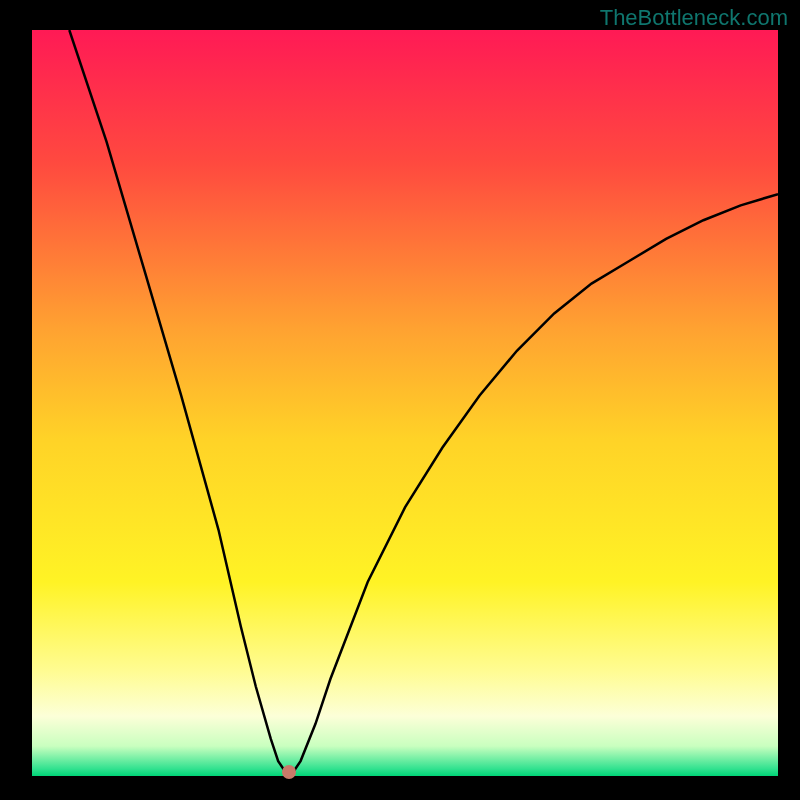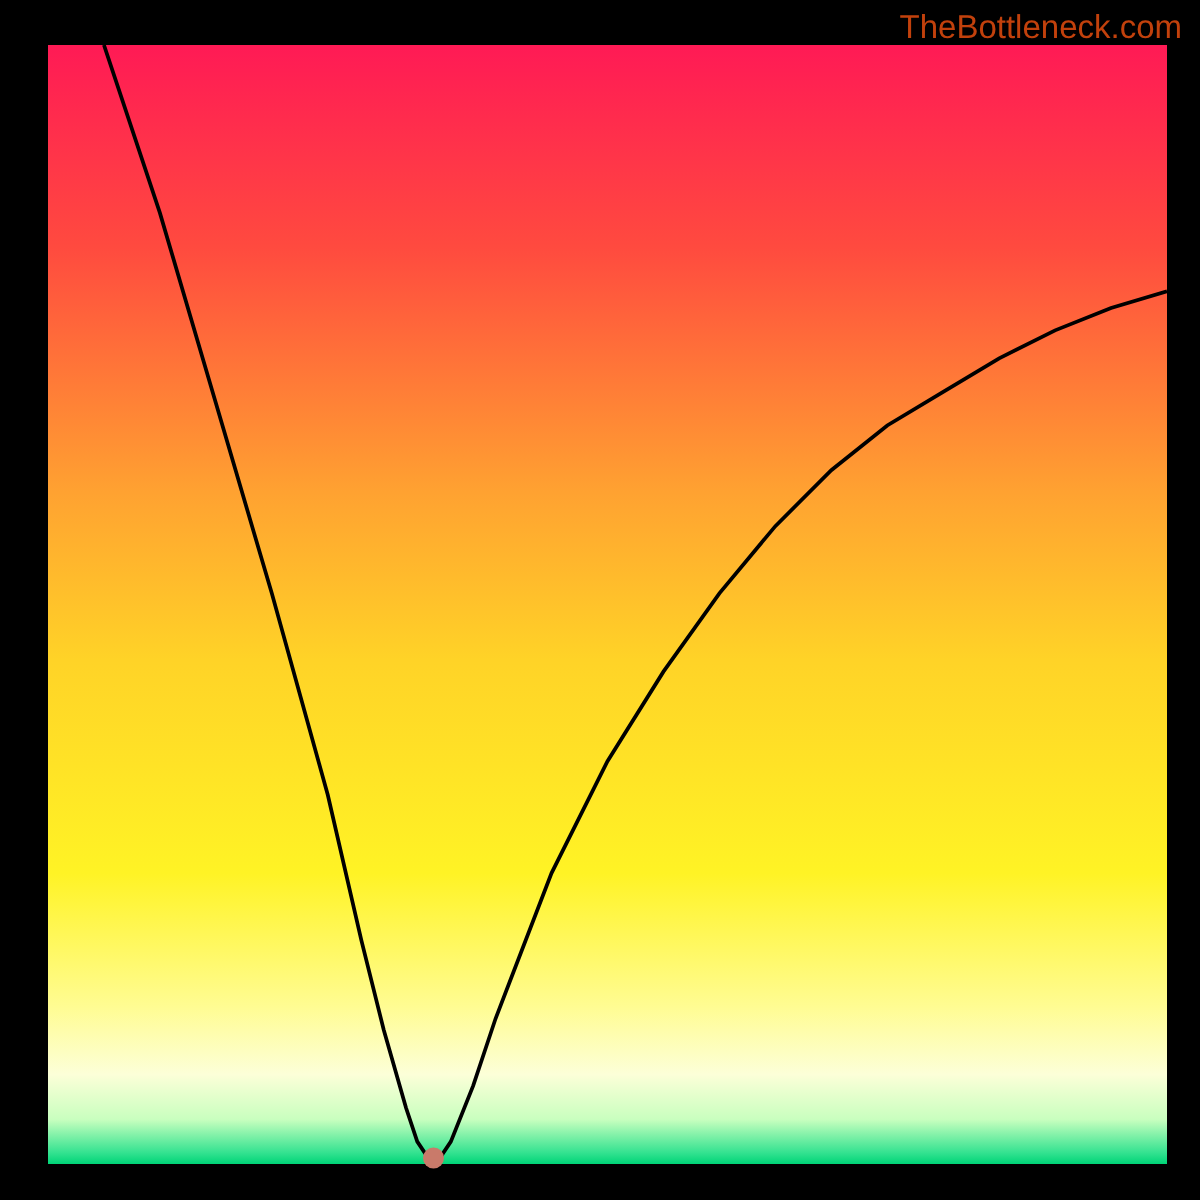--- a/index.html
+++ b/index.html
@@ -9,21 +9,21 @@
     background: #000;
     position: relative;
     overflow: hidden;
   }
   .watermark {
     position: absolute;
     top: 5px;
     right: 12px;
     font-family: Arial, sans-serif;
     font-size: 22px;
-    color: #c2410c;
+    color: #0f766e;
     z-index: 10;
   }
   .plot-area {
     position: absolute;
     background: #fff;
   }
   .gradient-bg {
     position: absolute;
     left: 0;
     right: 0;

